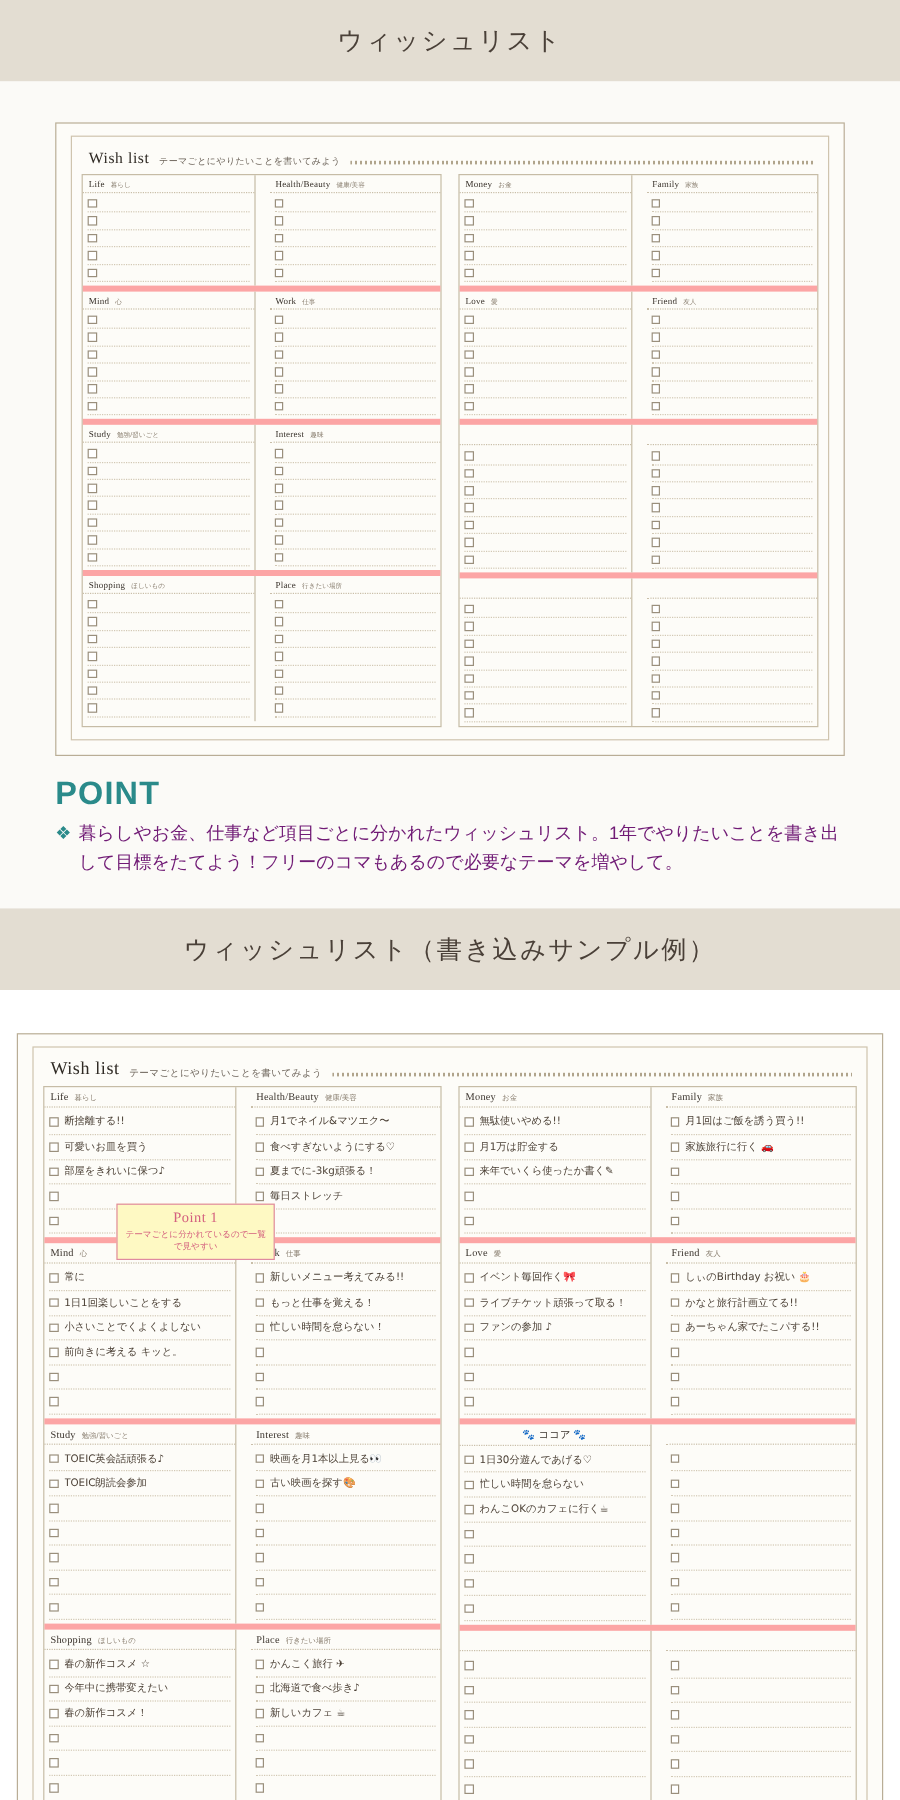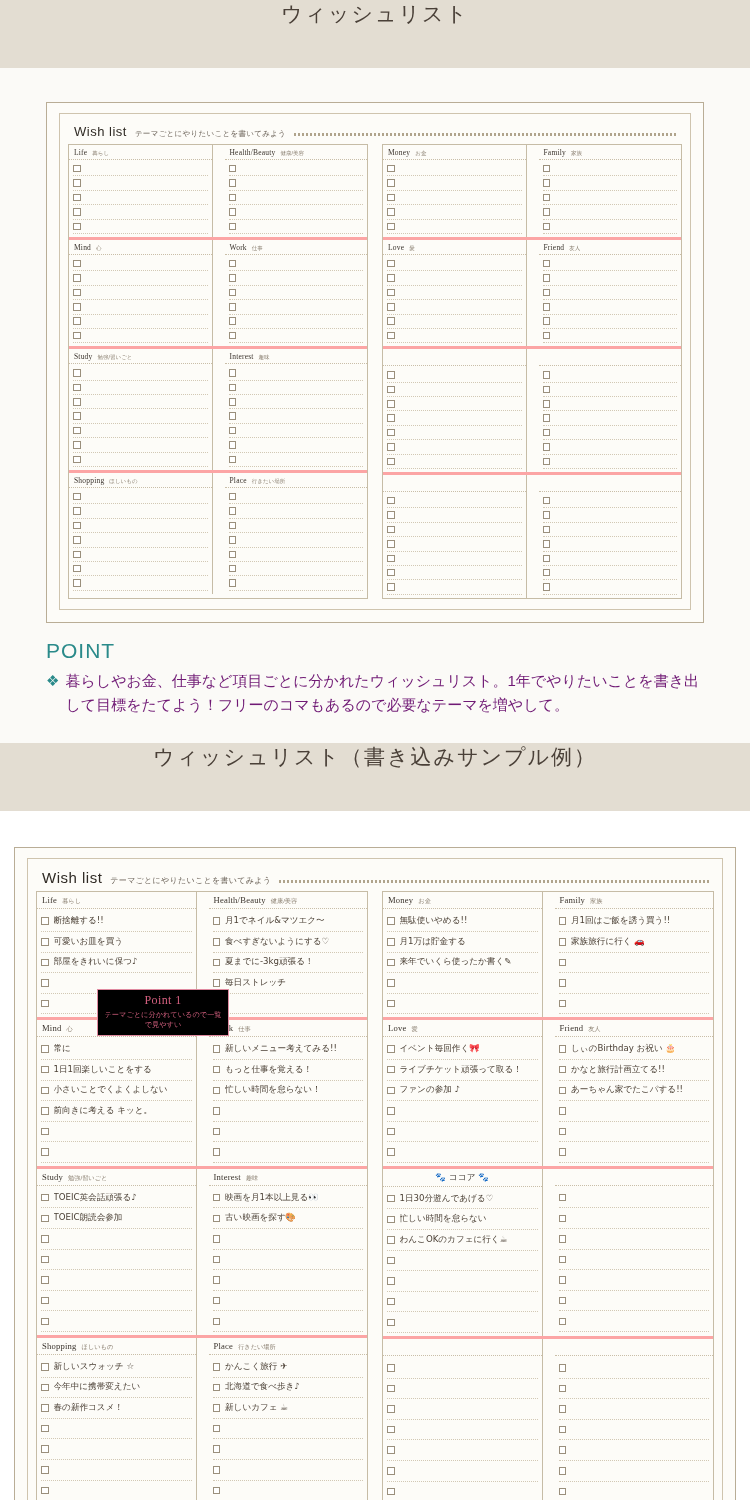--- a/index.html
+++ b/index.html
@@ -6,21 +6,21 @@
   body{
     width:750px;height:1500px;
     background:#ffffff;
     font-family:"Liberation Sans", sans-serif;
     color:#3a332c;
     overflow:hidden;
   }
   .band{
     width:750px;height:68px;
     background:#e3ddd2;
-    display:flex;align-items:flex-start;justify-content:center;
+    display:flex;align-items:center;justify-content:center;
   }
   .band-title{
     font-size:21px;letter-spacing:2px;color:#4a4038;
   }
   .section{
     background:#fbfaf7;
     padding:0;
   }
   .sheet-wrap{
     padding:34px 46px 0 46px;
@@ -35,21 +35,21 @@
   .sheet-inner{
     border:1px solid #cfc4ae;
     padding:10px 8px 10px 8px;
     background:#fdfcf8;
   }
   .wl-head{
     display:flex;align-items:flex-end;gap:8px;
     padding:0 4px 5px 6px;
   }
   .wl-title{
-    font-family:Liberation Sans, sans-serif;
+    font-family:Liberation Serif, serif;
     font-size:13px;letter-spacing:0.5px;color:#2f2a24;
   }
   .wl-sub{
     font-size:7.5px;color:#6b6258;letter-spacing:0.3px;
   }
   .wl-dots{
     flex:1;height:7px;
     background-image:repeating-linear-gradient(to right,#b0a48c 0 1.6px,transparent 1.6px 4px);
     background-position:0 3px;
     background-repeat:repeat-x;
@@ -57,21 +57,21 @@
     margin-bottom:2px;
   }
   .pages{
     display:flex;gap:14px;
   }
   .page{
     flex:1;border:1px solid #c6bca6;background:#fdfcf8;
   }
   .page.right{position:relative;}
   .cat-grid{display:flex;flex-direction:column;}
-  .cat-row{display:flex;border-bottom:3px solid #fca5a5;}
+  .cat-row{display:flex;border-bottom:5px solid #fca5a5;}
   .cat-row:last-child{border-bottom:none;}
   .cat{
     flex:1;border-right:1px solid #c6bca6;
     padding:0;
   }
   .cat:last-child{border-right:none;padding-left:12px;}
   .cat-head{
     display:flex;align-items:baseline;gap:5px;
     padding:3px 5px 2px 5px;
     border-bottom:1px dotted #c9bea8;
@@ -94,42 +94,42 @@
   }
   .line-txt{
     font-size:8px;color:#3b3229;white-space:nowrap;overflow:hidden;
     font-family:"DejaVu Sans", sans-serif;
   }
   .blankcat .cat-head{border-bottom:1px dotted #c9bea8;height:11px;}
 
   
   .point-block{padding:16px 46px 26px 46px;background:#fbfaf7;}
   .point-title{
-    color:#2a8a8a;font-size:21px;font-weight:normal;letter-spacing:1px;margin-bottom:6px;
+    color:#2a8a8a;font-size:27px;font-weight:bold;letter-spacing:1px;margin-bottom:6px;
   }
   .point-body{display:flex;gap:6px;align-items:flex-start;}
   .point-mark{color:#2a8a8a;font-size:15px;line-height:1.55;}
   .point-text{
     font-size:15px;line-height:1.62;color:#701a75;
   }
   
   .sample-wrap{padding:36px 14px 40px 14px;background:#fff;}
   .sample .line-txt{
     font-size:8.6px;color:#4a3f34;
     font-family:"DejaVu Sans", sans-serif;
   }
   .sample .line{height:19.6px;}
   .sample .cat-en{font-size:8.6px;}
   .sample .cat-jp{font-size:6.2px;}
   .sample .wl-title{font-size:15px;}
   .sample .wl-sub{font-size:8px;}
   .callout{
     position:absolute;
     border:1px solid #e08aa0;
-    background:#000000;
+    background:#fef9c3;
     text-align:center;
     padding:3px 6px 5px 6px;
   }
   .callout-title{
     font-family:"Liberation Serif", serif;
     color:#d4607f;font-size:12px;letter-spacing:0.4px;
   }
   .callout-text{
     color:#d4607f;font-size:7.2px;line-height:1.35;margin-top:2px;
   }
@@ -933,21 +933,21 @@
               </div>
               <div class="cat-row">
                 <div class="cat">
                   <div class="cat-head">
                     <div class="cat-en">Shopping</div>
                     <div class="cat-jp">ほしいもの</div>
                   </div>
                   <div class="lines">
                     <div class="line">
                       <div class="chk"></div>
-                      <div class="line-txt">新しいスウォッチ ☆</div>
+                      <div class="line-txt">春の新作コスメ ☆</div>
                     </div>
                     <div class="line">
                       <div class="chk"></div>
                       <div class="line-txt">今年中に携帯変えたい</div>
                     </div>
                     <div class="line">
                       <div class="chk"></div>
                       <div class="line-txt">春の新作コスメ！</div>
                     </div>
                     <div class="line">

